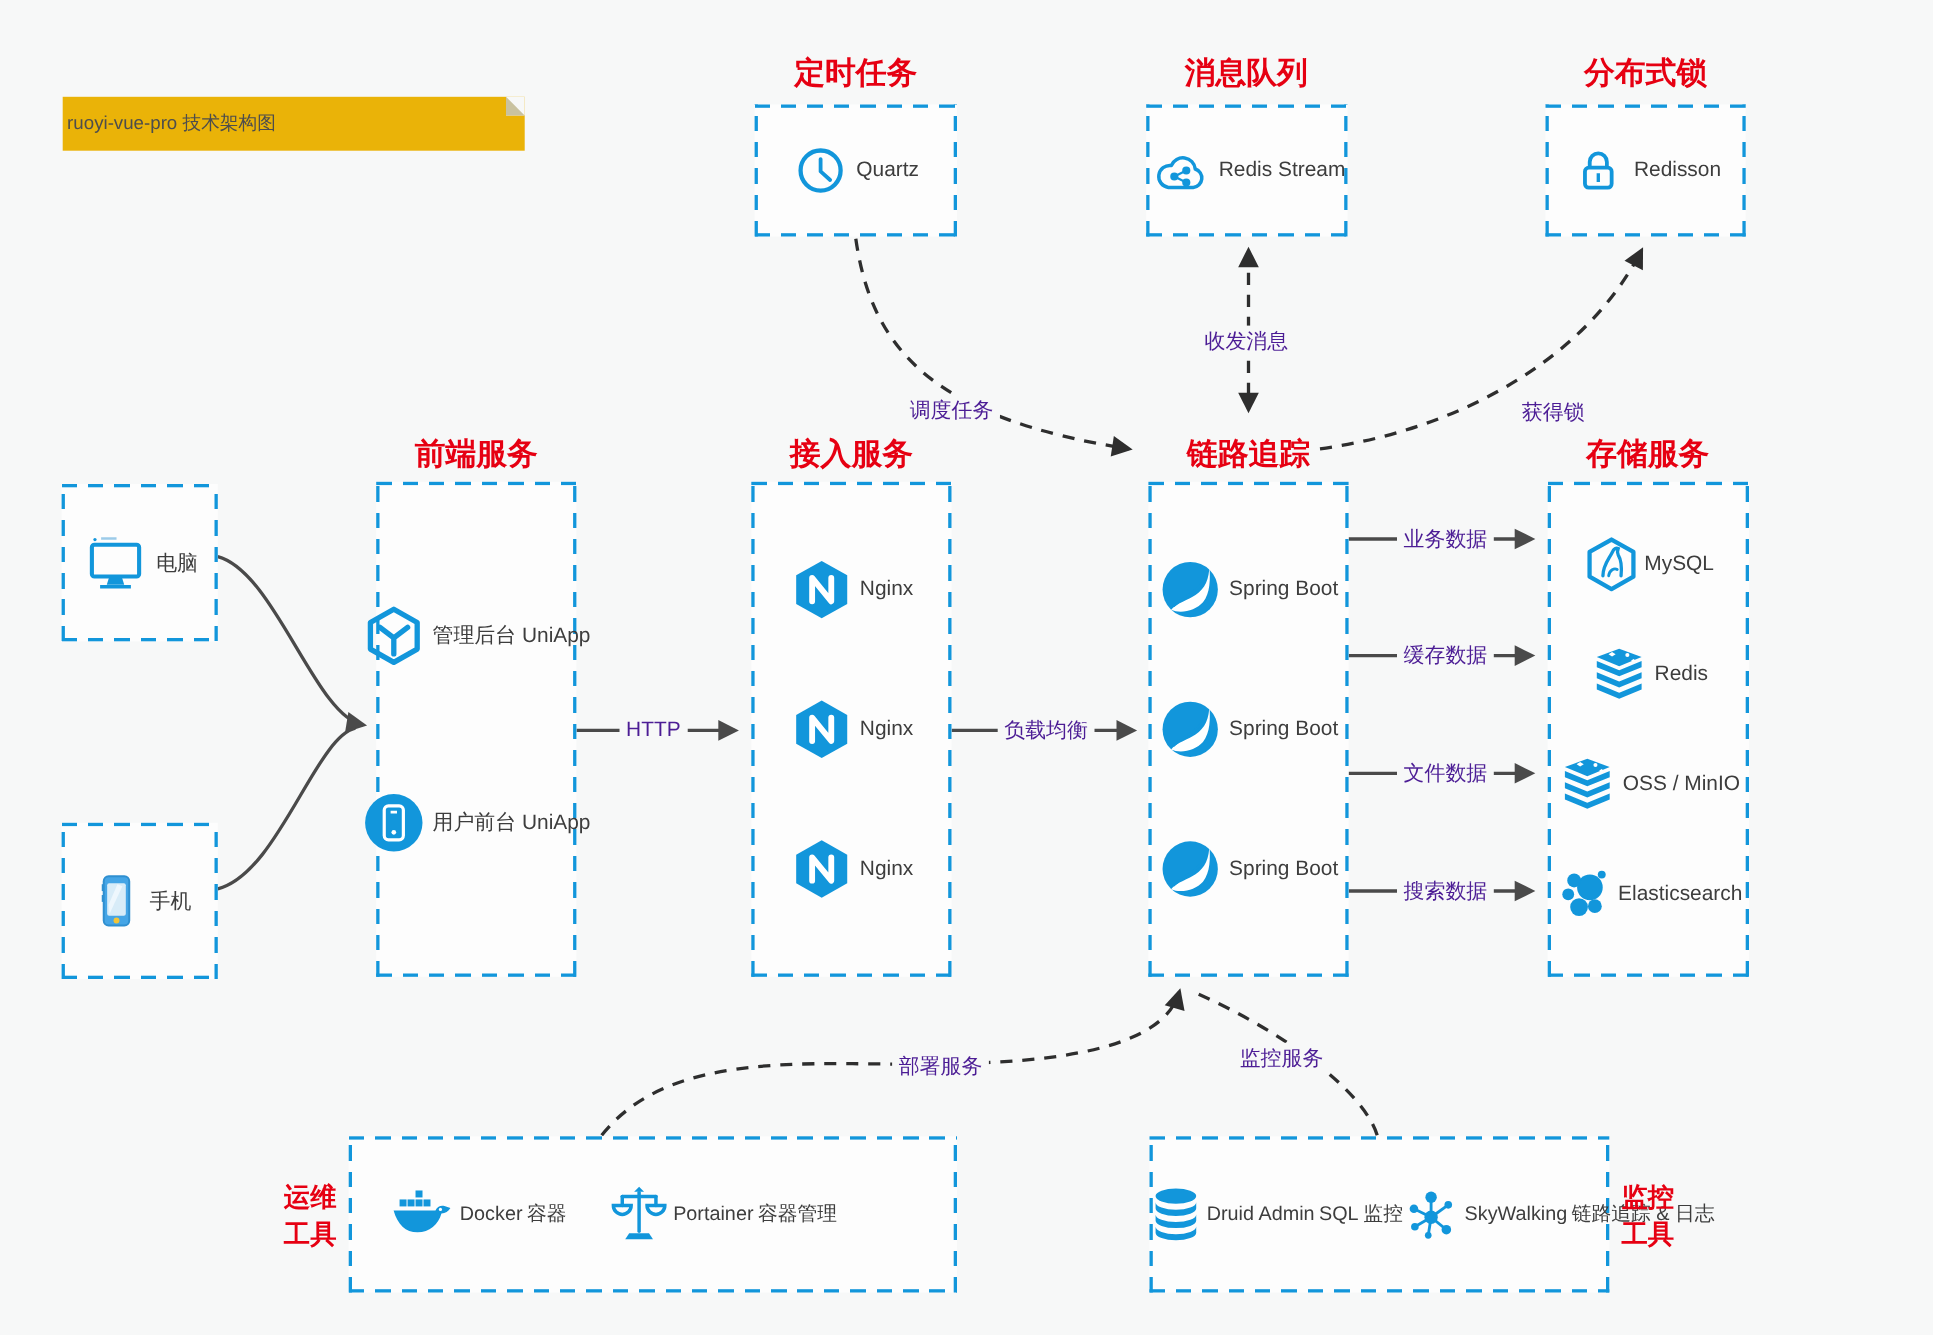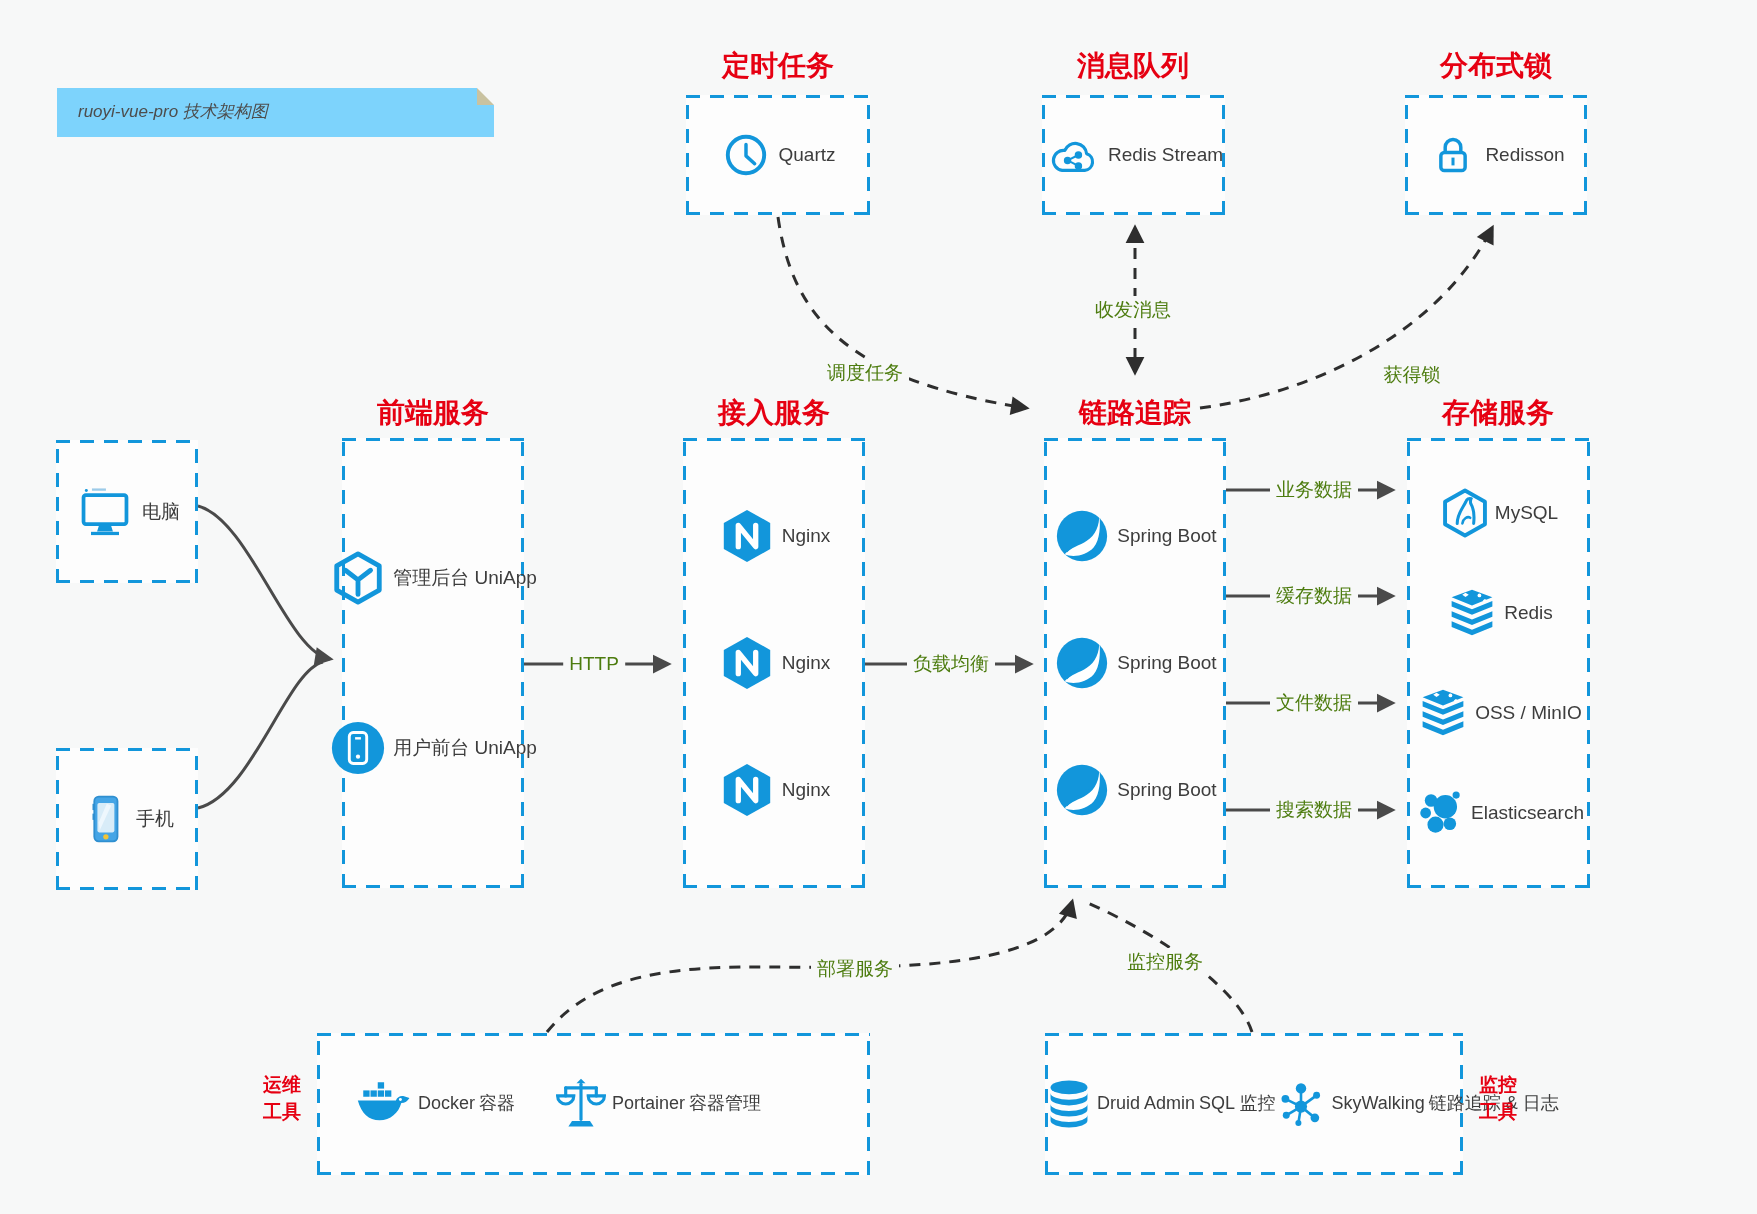--- a/index.html
+++ b/index.html
@@ -1,22 +1,22 @@
 <!DOCTYPE html>
 <html><head>
 <meta charset="utf-8">
 <style>
   html,body{margin:0;padding:0;background:#f7f8f8;}
   .canvas{position:relative;width:1757px;height:1214px;background:#f7f8f8;overflow:hidden;
           font-family:"Liberation Sans","DejaVu Sans",sans-serif;color:#3d3d3d;}
   svg.wires{position:absolute;left:0;top:0;z-index:1;}
 
   
-  .note{position:absolute;left:57px;top:88px;width:400px;background:#7dd3fc;padding:11px 16px 12px 21px;
-        font-size:17px;line-height:1.55;color:#4d4d4d;z-index:2;font-style:italic;}
+  .note{position:absolute;left:57px;top:88px;width:400px;background:#eab308;padding:11px 16px 12px 4px;
+        font-size:17px;line-height:1.55;color:#4d4d4d;z-index:2;}
   .note-fold{position:absolute;top:0;right:0;width:0;height:0;
              border-top:17px solid #f7f8f8;border-left:17px solid #c9c2a0;}
 
   
   .dashed-box{position:absolute;z-index:2;background-color:#fdfdfd;
     background-image:
       repeating-linear-gradient(90deg,#1296db 0 14px,transparent 14px 24px),
       repeating-linear-gradient(90deg,#1296db 0 14px,transparent 14px 24px),
       repeating-linear-gradient(0deg,#1296db 0 14px,transparent 14px 24px),
       repeating-linear-gradient(0deg,#1296db 0 14px,transparent 14px 24px);
@@ -27,24 +27,24 @@
   .row-box{flex-direction:row;}
 
   .node{display:flex;flex-direction:row;align-items:center;gap:6px;}
   .node.tight{gap:4px;}
   .icon{display:flex;align-items:center;justify-content:center;}
   .node-label{font-size:19px;color:#3d3d3d;white-space:nowrap;text-align:center;}
   .node-label.small{font-size:18px;line-height:1.3;}
 
   .red-title{position:absolute;transform:translateX(-50%);color:#e60012;font-size:28px;font-weight:bold;
              white-space:nowrap;z-index:3;}
-  .side-title{position:absolute;color:#e60012;font-size:19px;font-weight:bold;line-height:1.4;
+  .side-title{position:absolute;color:#e60012;font-size:24px;font-weight:bold;line-height:1.4;
               text-align:center;z-index:3;}
 
-  .edge-label{position:absolute;transform:translate(-50%,-50%);font-size:19px;color:#4d7c0f;
+  .edge-label{position:absolute;transform:translate(-50%,-50%);font-size:19px;color:#4c1d95;
               background:#f7f8f8;padding:1px 6px;white-space:nowrap;z-index:2;}
 </style>
 </head>
 <body>
 
 <div class="canvas">
 
   <svg class="wires" width="1757" height="1214" viewBox="0 0 1757 1214">
     <defs>
       <marker id="ahg" viewBox="0 0 12 12" refX="9" refY="6" markerWidth="7.5" markerHeight="7.5" orient="auto-start-reverse">

